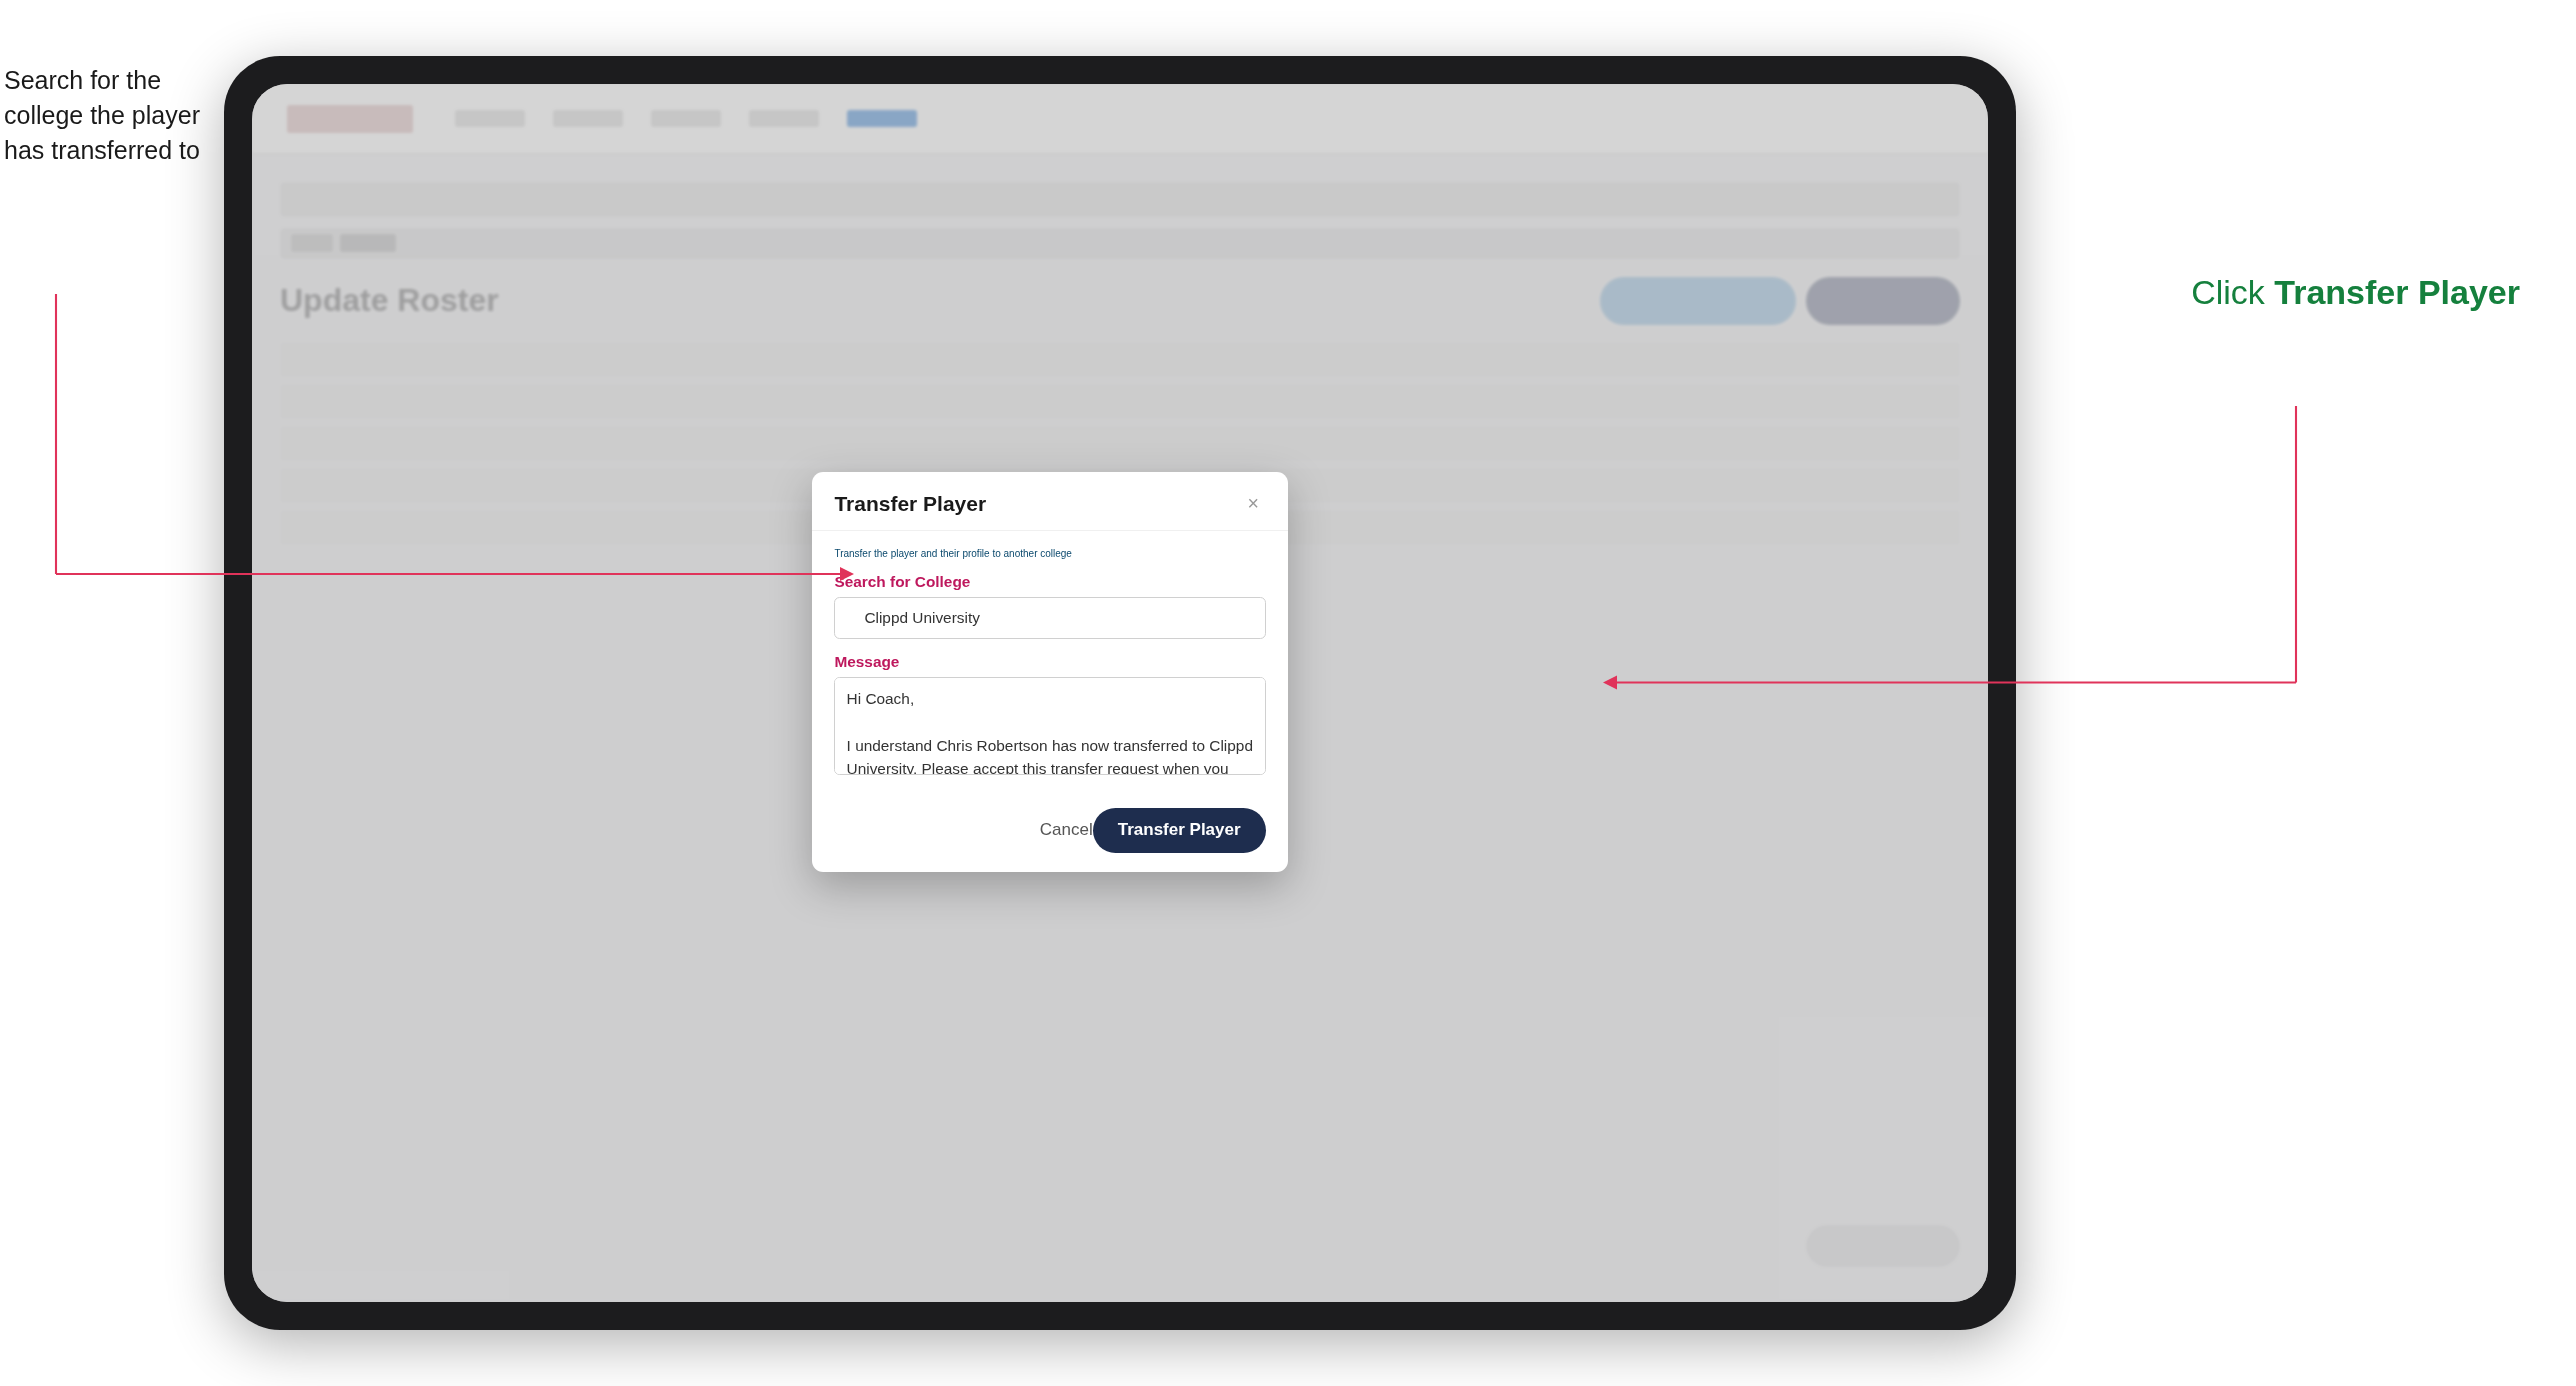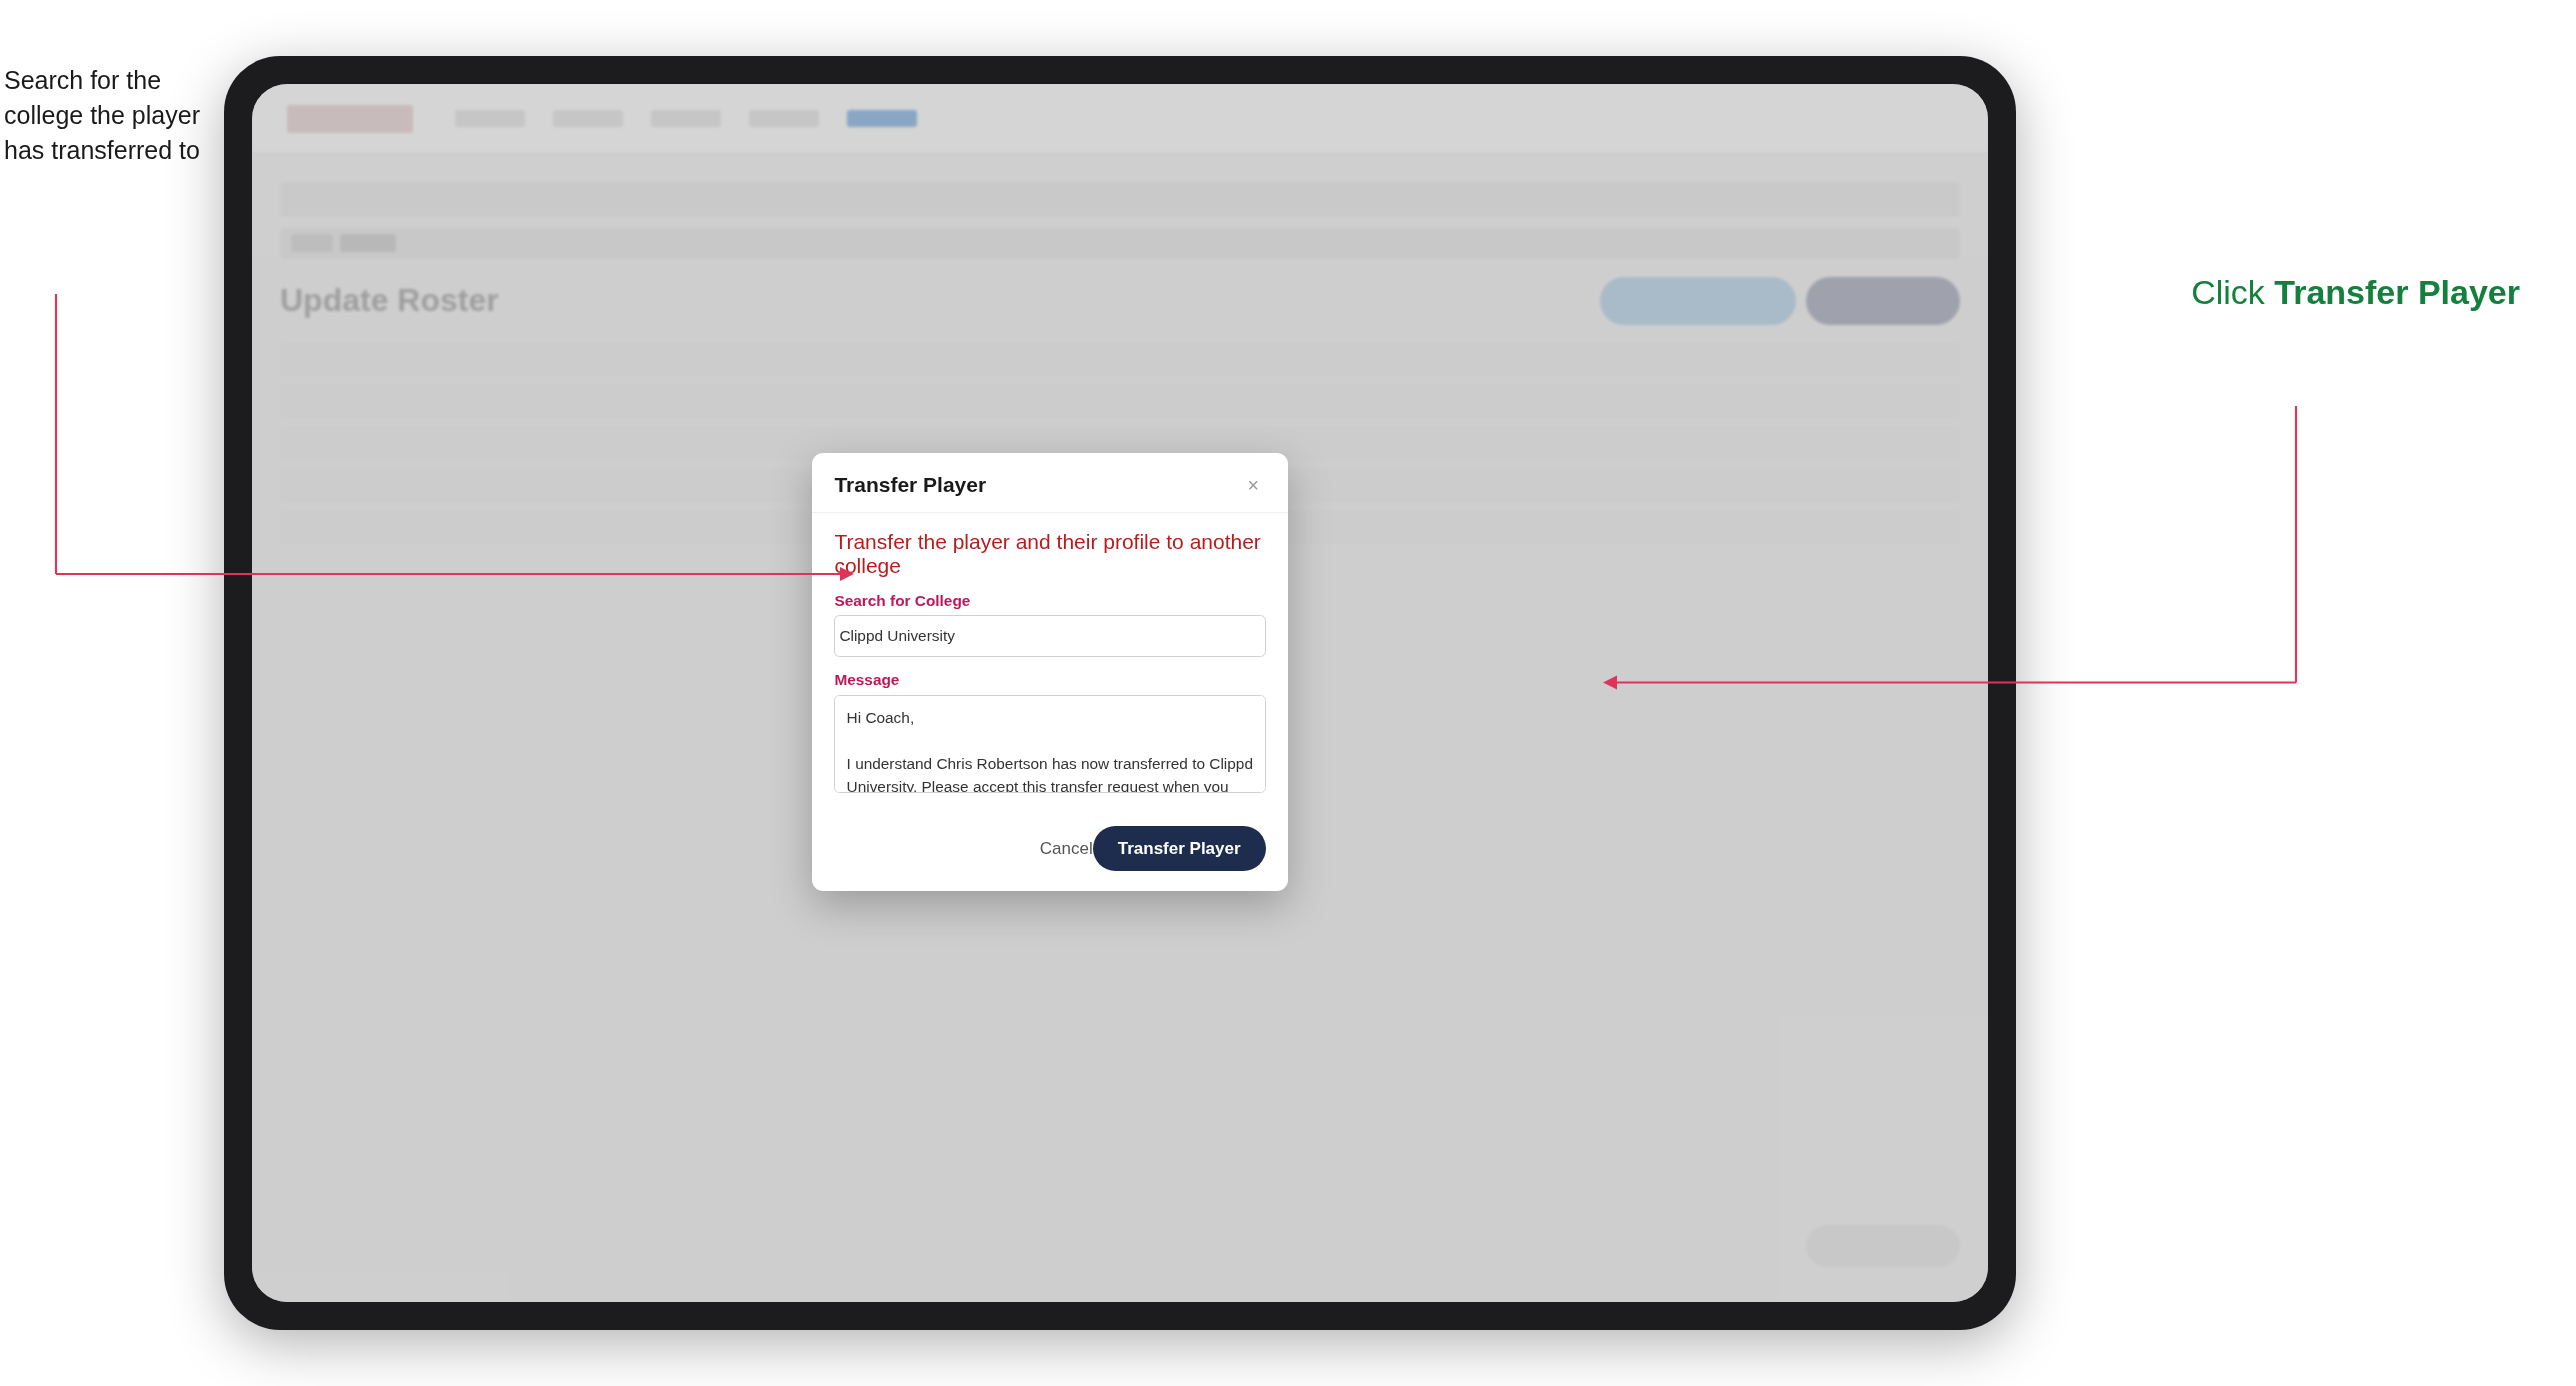--- a/index.html
+++ b/index.html
@@ -156,39 +156,39 @@
       font-size: 19.6px;
       border: none;
       background: none;
     }
 
     .modal-body {
       padding: 17px 22.4px;
     }
 
     .modal-subtitle {
-      font-size: 21px;
-      color: #b91c1c;
+      font-size: 10px;
+      color: #0c4a6e;
       margin-bottom: 14px;
     }
 
     .form-label {
       font-size: 15.4px;
       font-weight: 700;
       color: #be185d;
       margin-bottom: 5.6px;
       display: block;
     }
 
     .form-input {
       width: 100%;
       height: 42px;
       border: 1px solid #d0d0d0;
       border-radius: 5.6px;
-      padding: 0 4px;
+      padding: 0 29px;
       font-size: 15.4px;
       color: #333;
       outline: none;
       margin-bottom: 14px;
       font-family: inherit;
     }
 
     .form-textarea {
       width: 100%;
       height: 98px;

